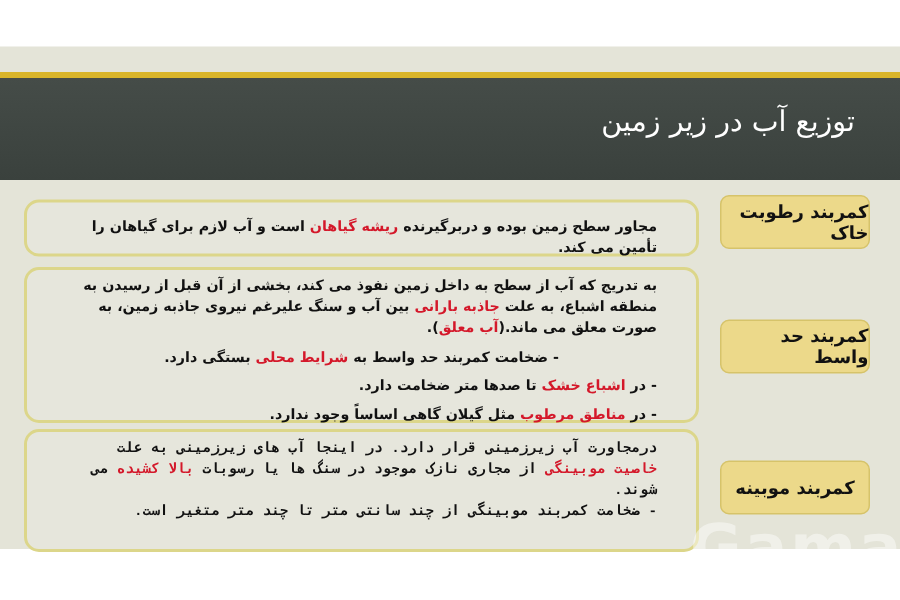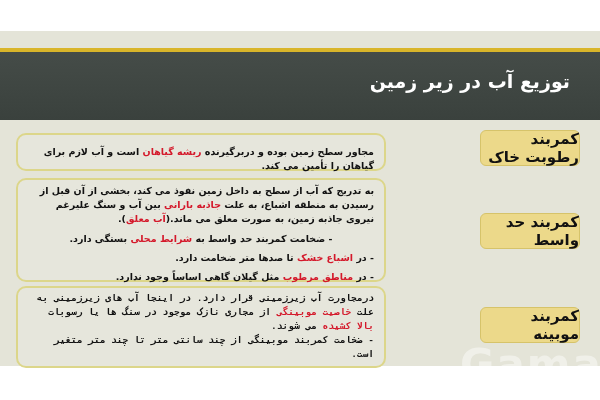--- a/index.html
+++ b/index.html
@@ -4,49 +4,48 @@
   <style>
     html, body { margin:0; padding:0; }
     body {
       width:600px; height:400px; position:relative; overflow:hidden;
       background:#ffffff;
       font-family:"DejaVu Sans", sans-serif;
     }
     .slide {
       position:absolute; left:0; top:31px; width:600px; height:335px;
       background:#e4e4d8;
-      font-weight:bold;
     }
     .gold-line {
       position:absolute; left:0; top:17px; width:600px; height:4px;
       background:#d9b52a;
     }
     .header {
       position:absolute; left:0; top:21px; width:600px; height:68px;
       background:#3d4440;
       background-image:linear-gradient(180deg,#454c48 0%,#3a413d 100%);
     }
     .title {
       position:absolute; right:30px; top:18px;
       color:#ffffff; font-size:19px; direction:rtl;
     }
     .label {
       position:absolute; left:480px; width:98px;
       background:#ecd98a; border:1px solid #d6c36a; border-radius:6px;
-      font-size:15px; font-weight:bold; color:#111;
+      font-size:12px; font-weight:bold; color:#111;
       display:flex; align-items:center; justify-content:center;
       direction:rtl;
     }
     .box {
-      position:absolute; left:16px; width:370px;
+      position:absolute; left:16px; width:450px;
       border:2px solid #dcd68a; border-radius:10px;
       background:#e6e6dc;
       direction:rtl; text-align:right;
       font-size:9.5px; font-weight:bold; color:#111;
-      box-sizing:border-box; padding:4px 10px;
+      box-sizing:border-box; padding:4px 26px;
       line-height:14px;
     }
     .red { color:#d4182a; }
     .p { margin:0; }
     .watermark {
       position:absolute; left:460px; top:340px;
       font-size:42px; color:rgba(255,255,255,0.45);
       font-weight:bold; letter-spacing:2px;
     }
   </style>

